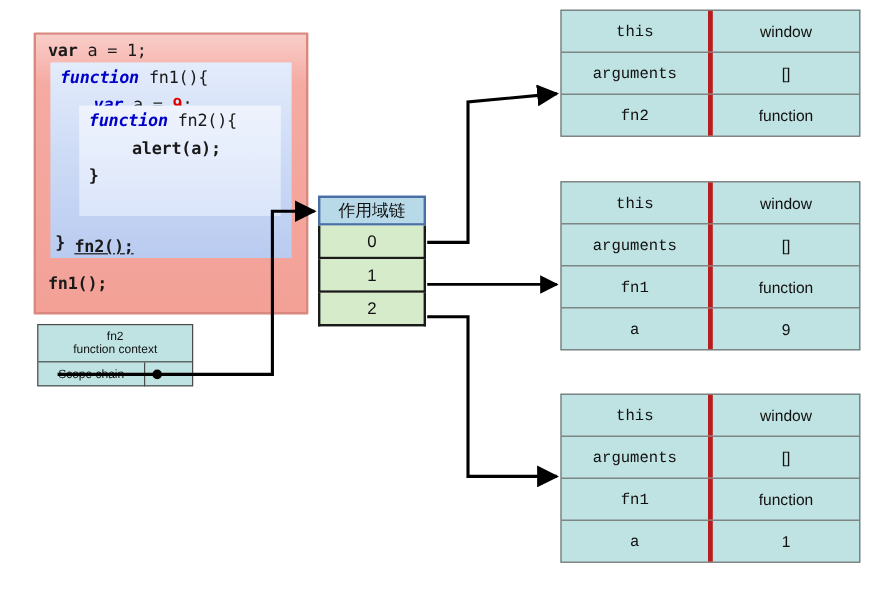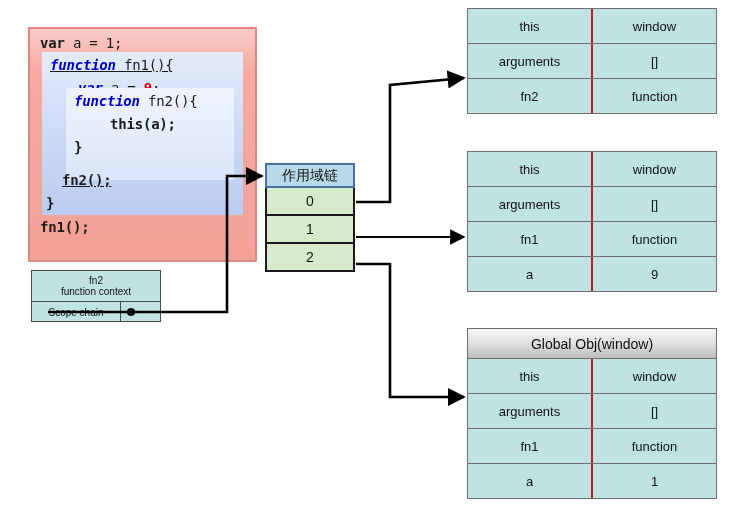--- a/index.html
+++ b/index.html
@@ -177,21 +177,21 @@
   }
   .obj-row:last-child { border-bottom: none; }
   .obj-key, .obj-val {
     flex: 1 1 50%;
     display: flex;
     align-items: center;
     justify-content: center;
     font-size: 13px;
     color: #111;
   }
-  .obj-key { border-right: 2px solid #b91c1c; }
+  .obj-key { border-right: 4px solid #b91c1c; font-family: Liberation Mono, monospace; }
 
   #obj-fn2 { top: 8px; }
   #obj-fn1 { top: 151px; }
   #obj-global { top: 328px; }
 
   
   #wires {
     position: absolute;
     left: 0;
     top: 0;
@@ -204,35 +204,35 @@
 <body>
 
 <div id="stage">
 
   <div id="code-global">
 
     <div class="codeline" style="left:10px; top:6px;"><span class="kw-plain">var</span><span class="ident"> a = 1;</span></div>
 
     <div id="code-fn1">
 
-      <div class="codeline" style="left:8px; top:5px;text-decoration:underline;"><span class="kw">function</span><span class="ident"> fn1(){</span></div>
+      <div class="codeline" style="left:8px; top:5px;"><span class="kw">function</span><span class="ident"> fn1(){</span></div>
 
       <div class="codeline" style="left:36px; top:28px;"><span class="kw">var</span><span class="ident"> a = </span><span class="num-red">9</span><span class="ident">;</span></div>
 
       <div id="code-fn2">
         <div class="codeline" style="left:8px; top:5px;"><span class="kw">function</span><span class="ident"> fn2(){</span></div>
-        <div class="codeline" style="left:44px; top:28px;">this(a);</div>
+        <div class="codeline" style="left:44px; top:28px;">alert(a);</div>
         <div class="codeline" style="left:8px; top:51px;">}</div>
       </div>
 
-      <div class="codeline" style="left:20px; top:120px;text-decoration:underline;">fn2();</div>
+      <div class="codeline" style="left:20px; top:146px;text-decoration:underline;">fn2();</div>
       <div class="codeline" style="left:4px; top:143px;">}</div>
     </div>
 
-    <div class="codeline" style="left:10px; top:190px;">fn1();</div>
+    <div class="codeline" style="left:10px; top:200px;">fn1();</div>
   </div>
 
   <div id="exec-ctx">
     <div id="exec-ctx-title">
       <span>fn2</span>
       <span>function context</span>
     </div>
     <div id="exec-ctx-row">
       <div id="exec-ctx-label">Scope chain</div>
       <div id="exec-ctx-ptr">
@@ -276,21 +276,20 @@
       <div class="obj-key">fn1</div>
       <div class="obj-val">function</div>
     </div>
     <div class="obj-row">
       <div class="obj-key">a</div>
       <div class="obj-val">9</div>
     </div>
   </div>
 
   <div class="obj-table" id="obj-global">
-    <div class="obj-title">Global Obj(window)</div>
     <div class="obj-row">
       <div class="obj-key">this</div>
       <div class="obj-val">window</div>
     </div>
     <div class="obj-row">
       <div class="obj-key">arguments</div>
       <div class="obj-val">[]</div>
     </div>
     <div class="obj-row">
       <div class="obj-key">fn1</div>

